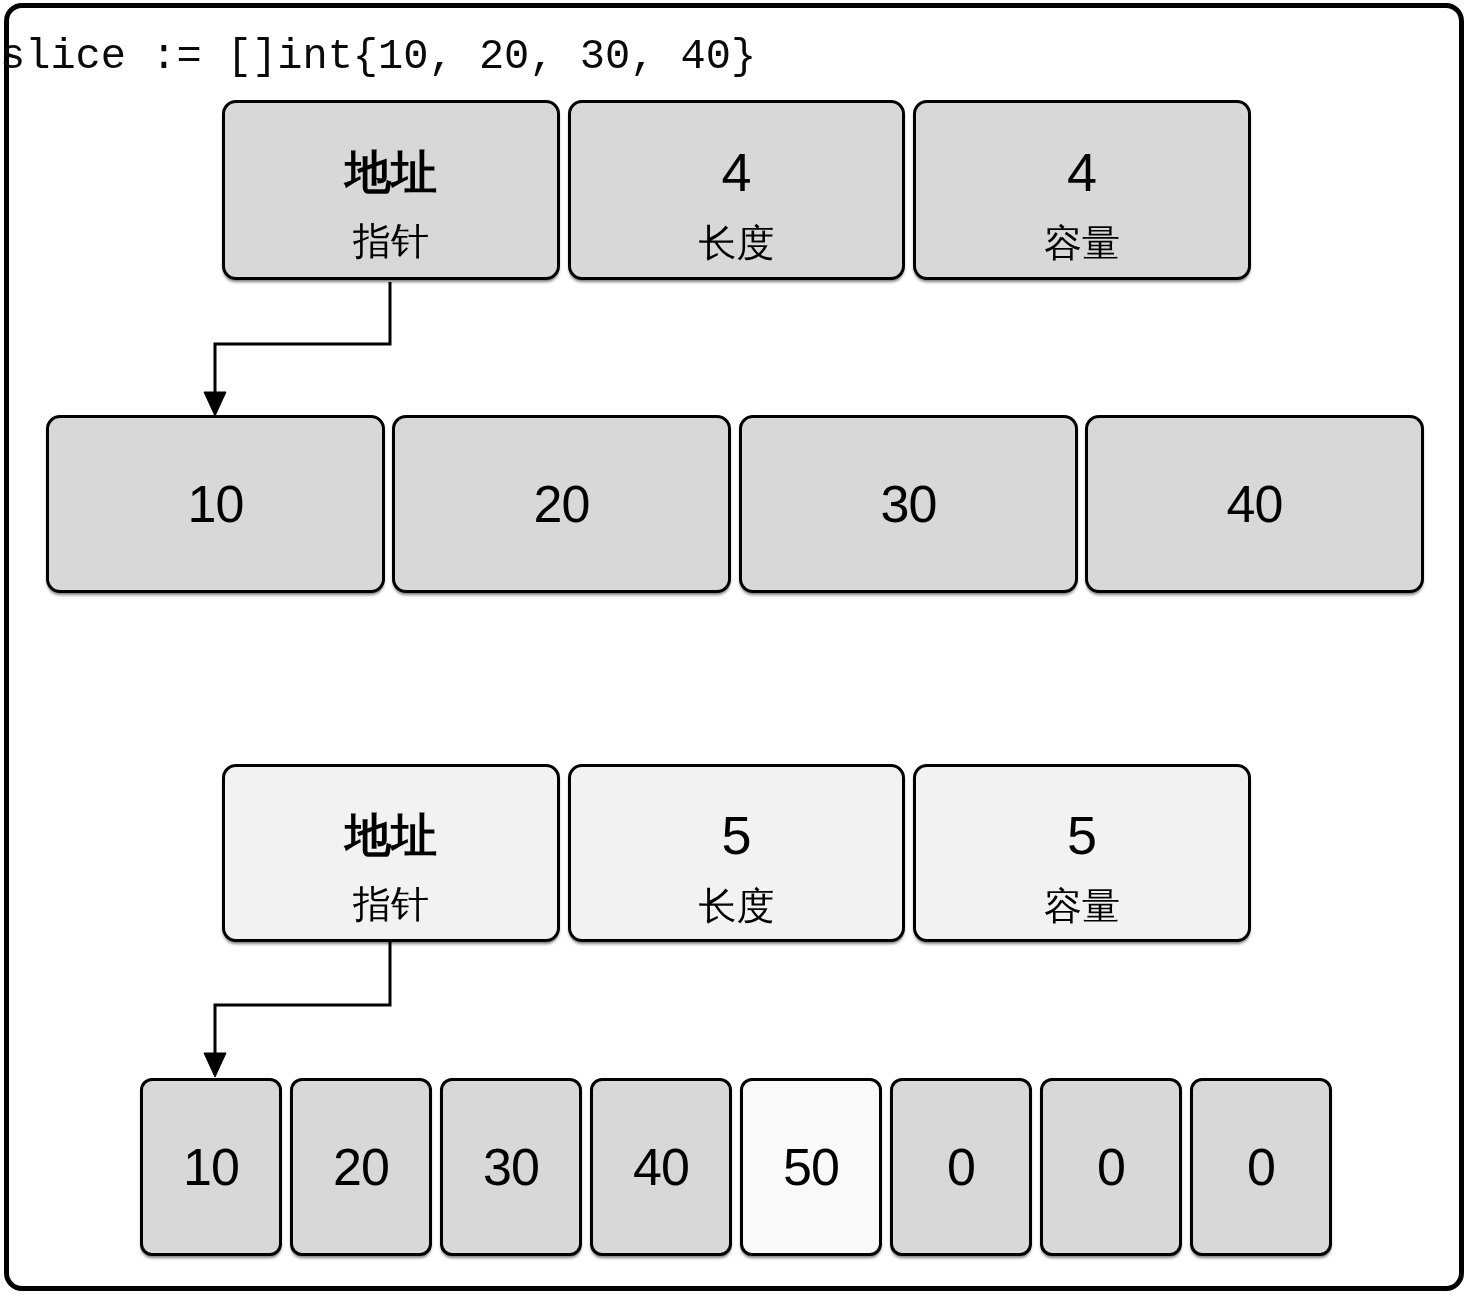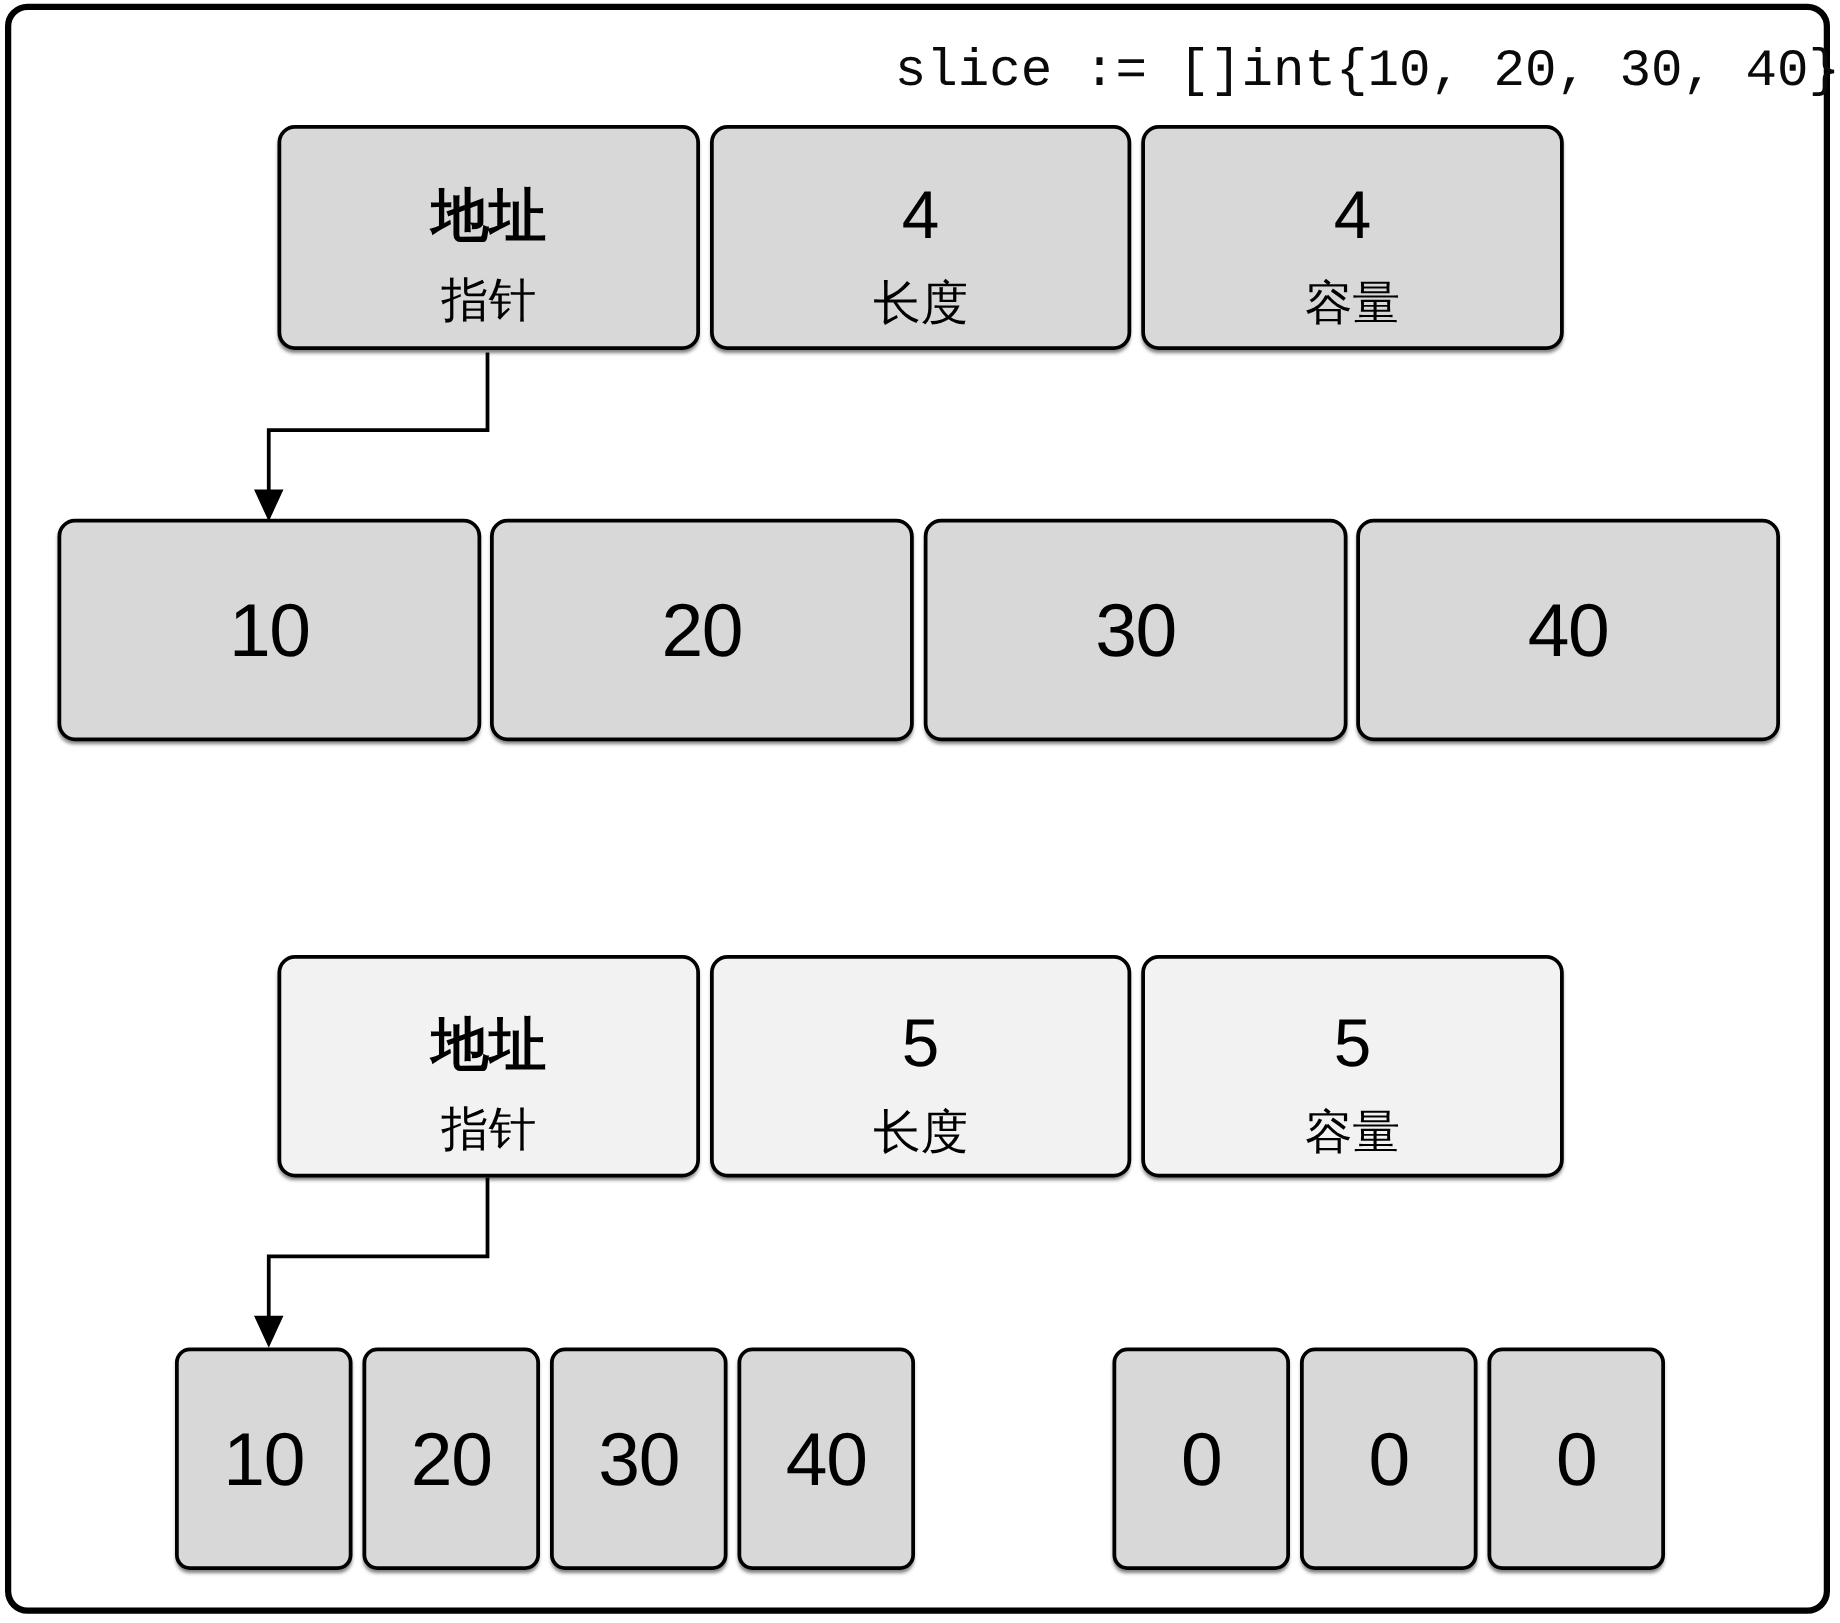--- a/index.html
+++ b/index.html
@@ -23,21 +23,21 @@
     width: 1460px; height: 1288px;
     border: 5px solid #000;
     border-radius: 18px;
     box-sizing: border-box;
     background: transparent;
   }
   
   .codeline {
     position: absolute;
     left: 0; width: 100%;
-    text-align: right;
+    text-align: left;
     font-family: "Liberation Mono", monospace;
     font-size: 42px;
     letter-spacing: 0px;
     color: #0a0a0a;
     white-space: pre;
   }
   .t1 { top: 33px; }
   .t2 { top: 695px; }
 
   
@@ -78,21 +78,21 @@
   .arr2 { top: 1078px; height: 178px; width: 142px; border-radius: 12px; }
   .bx0 { left: 140px; }
   .bx1 { left: 290px; }
   .bx2 { left: 440px; }
   .bx3 { left: 590px; }
   .bx4 { left: 740px; }
   .bx5 { left: 890px; }
   .bx6 { left: 1040px; }
   .bx7 { left: 1190px; }
 
-  .cellval { font-size: 60px; font-weight: 400; letter-spacing: -1px; }
+  .cellval { font-size: 52px; font-weight: 400; letter-spacing: -1px; }
 
   .arrows {
     position: absolute;
     left: 0; top: 0;
     pointer-events: none;
   }
 </style>
 </head>
 <body>
 
@@ -147,20 +147,23 @@
   </div>
   <div class="box arr2 bx1">
     <div class="cellval">20</div>
   </div>
   <div class="box arr2 bx2">
     <div class="cellval">30</div>
   </div>
   <div class="box arr2 bx3">
     <div class="cellval">40</div>
   </div>
+  <div class="box arr2 bx4 hl">
+    <div class="cellval">50</div>
+  </div>
   <div class="box arr2 bx5">
     <div class="cellval">0</div>
   </div>
   <div class="box arr2 bx6">
     <div class="cellval">0</div>
   </div>
   <div class="box arr2 bx7">
     <div class="cellval">0</div>
   </div>
 

